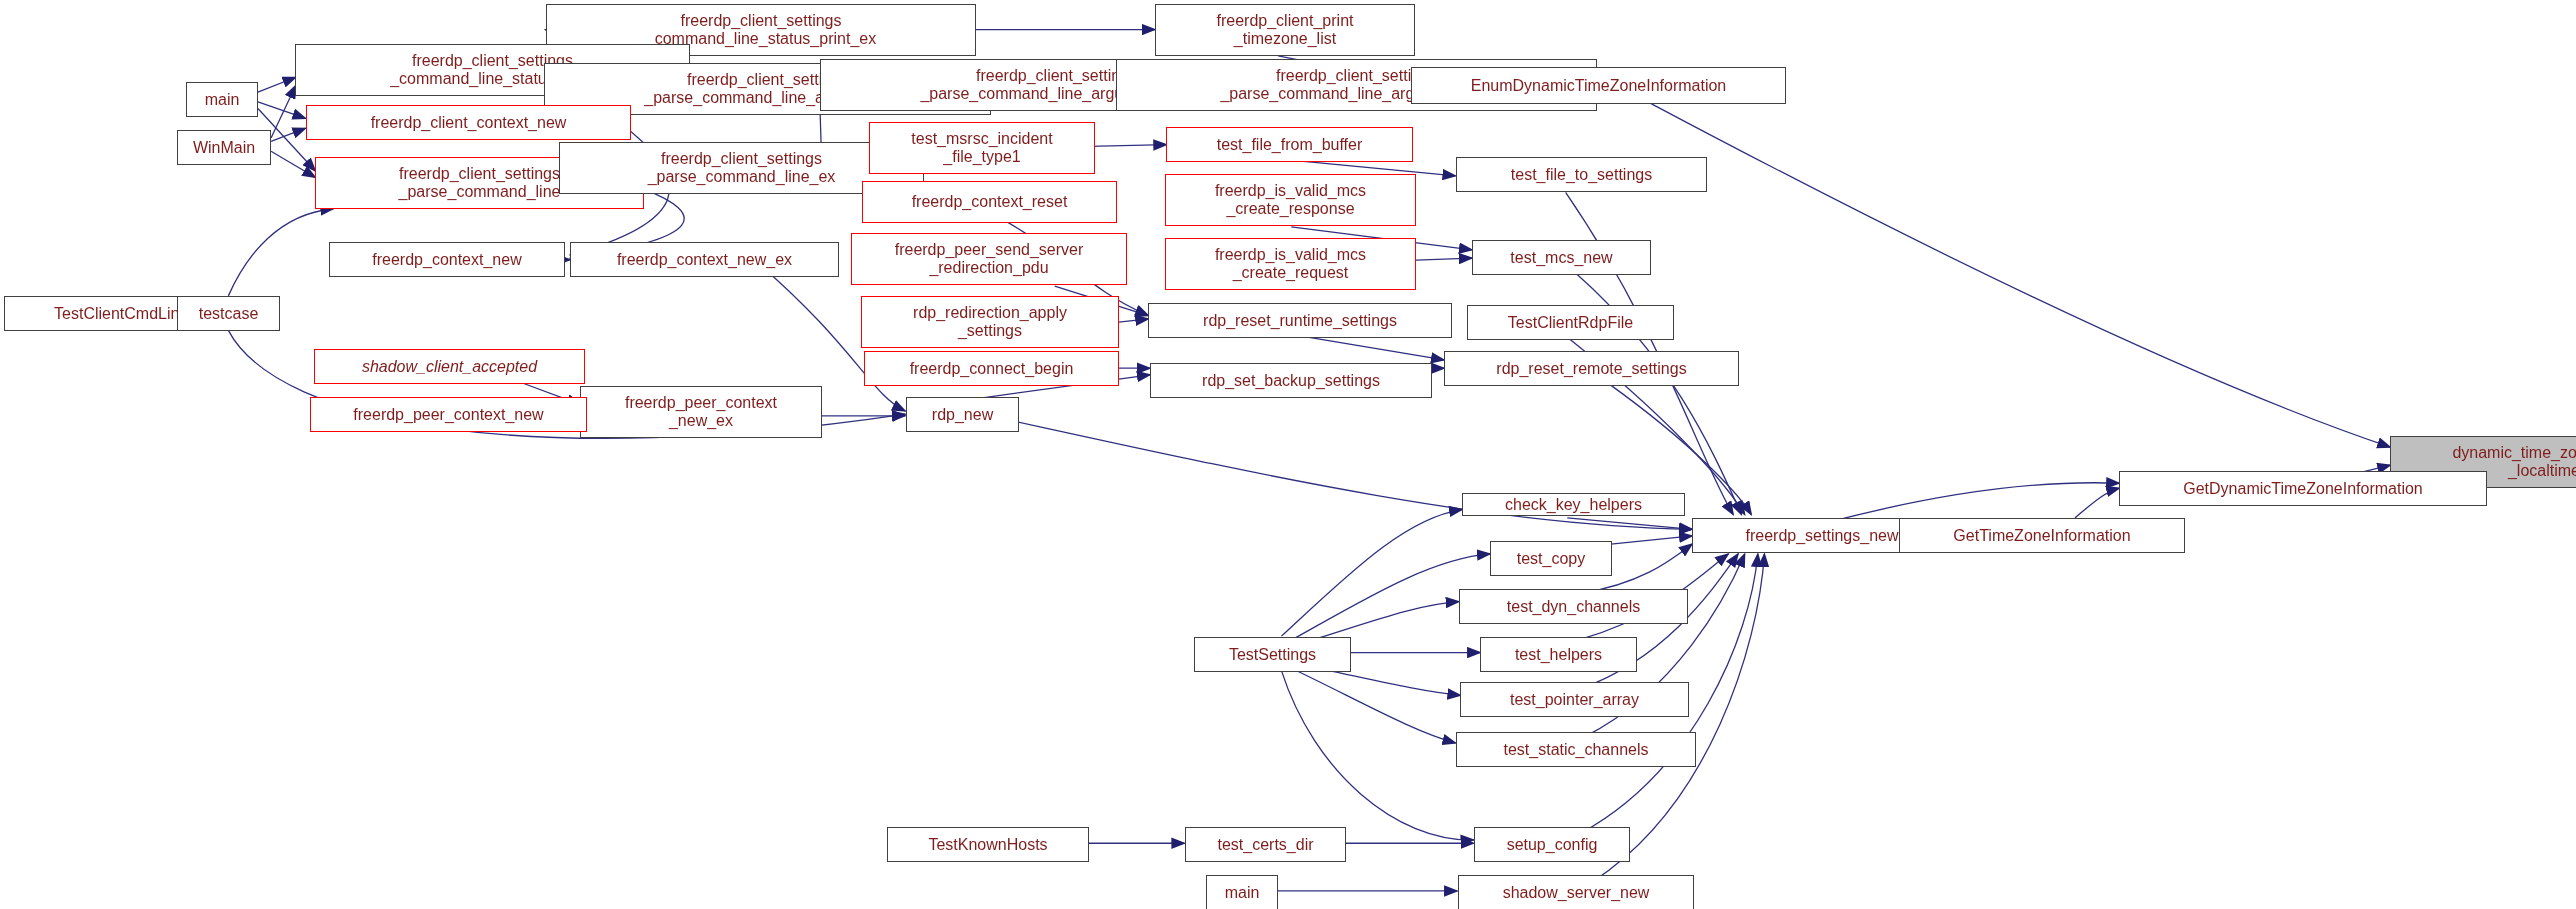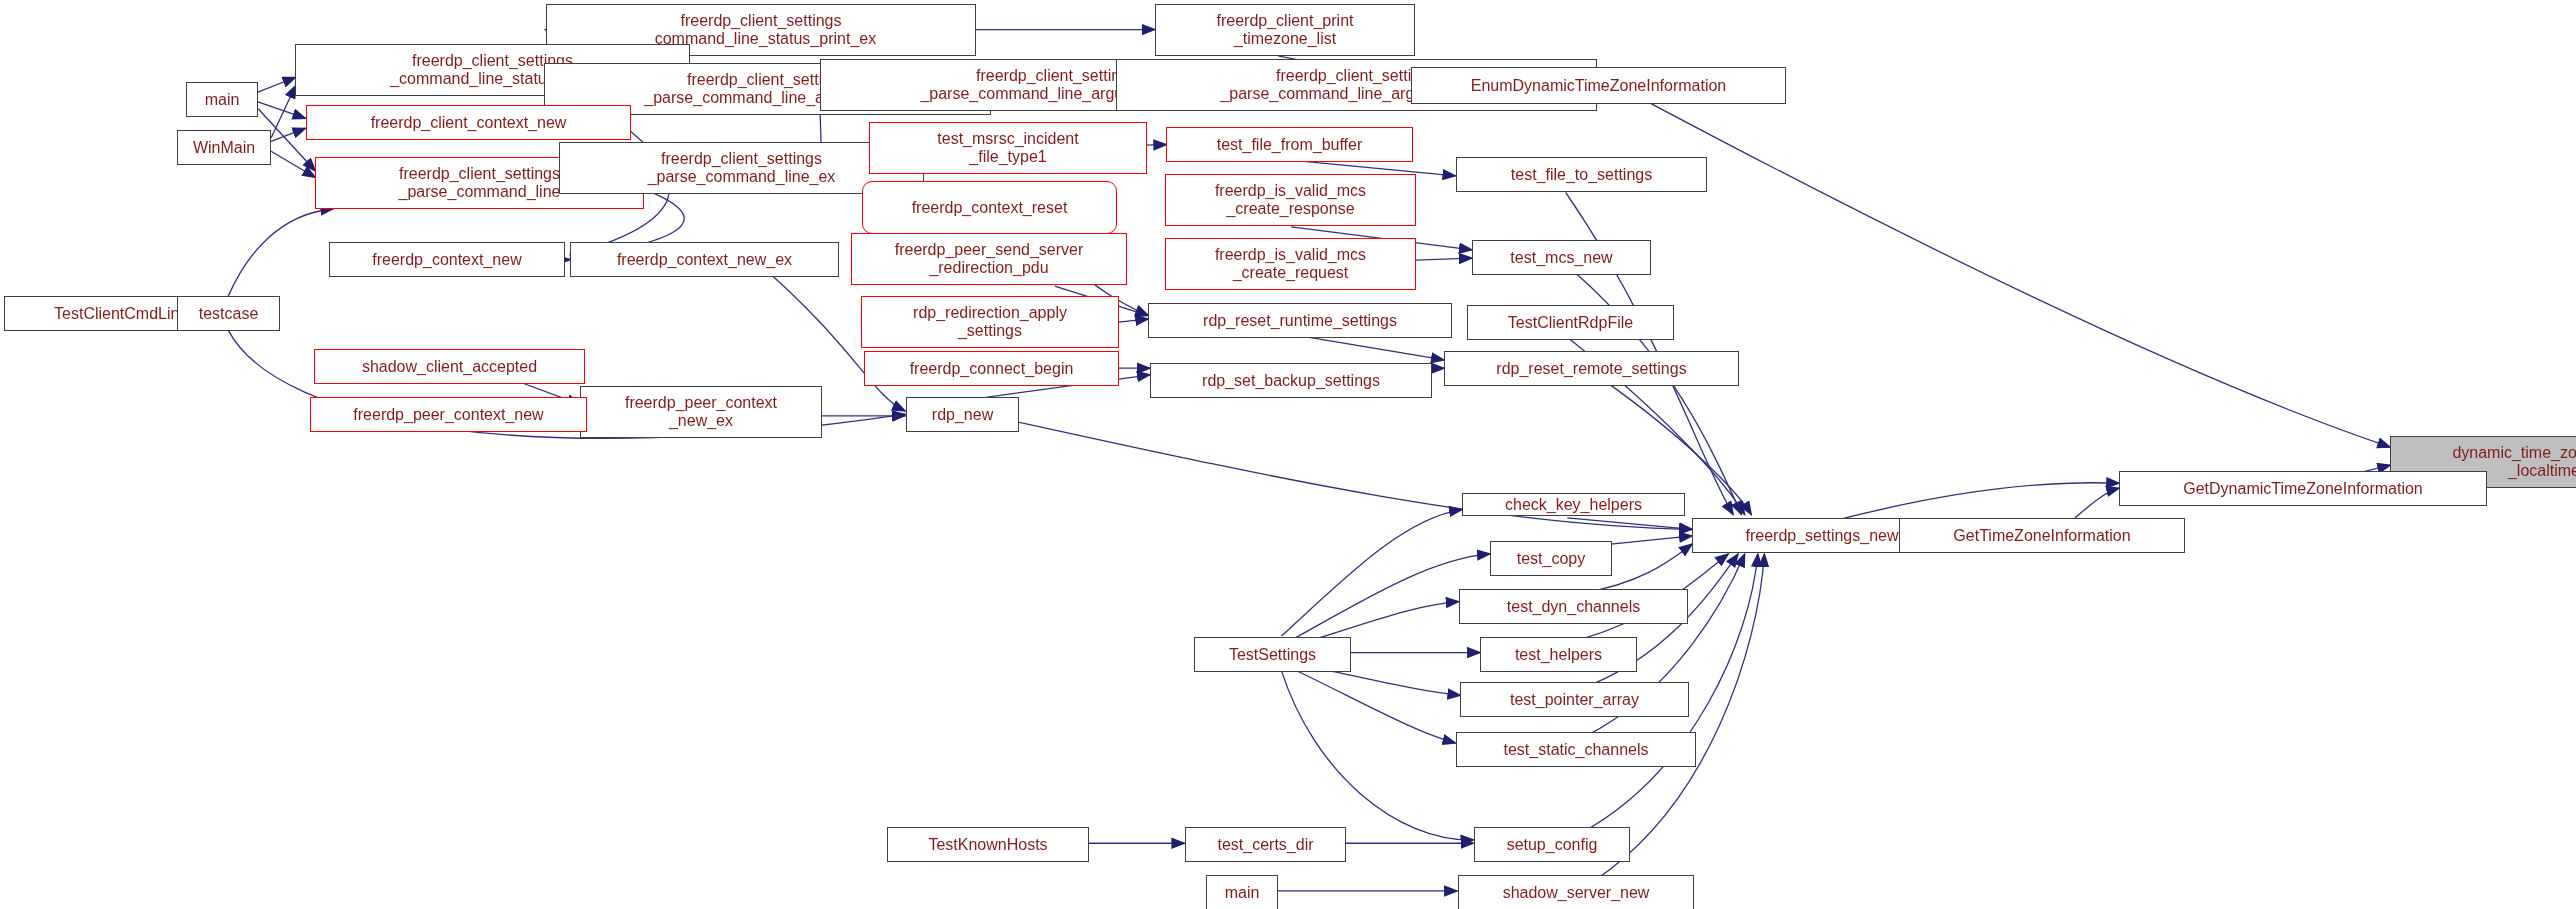--- a/index.html
+++ b/index.html
@@ -136,41 +136,41 @@
       <div class="node" style="left: 1155px; top: 3.7px; width: 260px; height: 52px;">freerdp_client_print
 _timezone_list</div>
       <div class="node" style="left: 1411px; top: 67px; width: 375px; height: 37px;">EnumDynamicTimeZoneInformation</div>
       <div class="node" style="left: 186px; top: 82px; width: 72px; height: 35px;">main</div>
       <div class="node" style="left: 177px; top: 130px; width: 94px; height: 35px;">WinMain</div>
       <div class="node red" style="left: 306px; top: 105px; width: 325px; height: 35px;">freerdp_client_context_new</div>
       <div class="node red" style="left: 315px; top: 157px; width: 329px; height: 52px;">freerdp_client_settings
 _parse_command_line</div>
       <div class="node" style="left: 559px; top: 142px; width: 365px; height: 52px;">freerdp_client_settings
 _parse_command_line_ex</div>
-      <div class="node red" style="left: 869px; top: 122px; width: 278px; height: 52px;">test_msrsc_incident
+      <div class="node red" style="left: 869px; top: 122px; width: 226px; height: 52px;">test_msrsc_incident
 _file_type1</div>
       <div class="node red" style="left: 1166px; top: 127px; width: 247px; height: 35px;">test_file_from_buffer</div>
       <div class="node" style="left: 1456px; top: 157px; width: 251px; height: 35px;">test_file_to_settings</div>
-      <div class="node red" style="left: 862px; top: 181px; width: 255px; height: 53px; border-radius: 10px;">freerdp_context_reset</div>
+      <div class="node red" style="left: 862px; top: 181px; width: 255px; height: 42px;">freerdp_context_reset</div>
       <div class="node red" style="left: 1165px; top: 174px; width: 251px; height: 52px;">freerdp_is_valid_mcs
 _create_response</div>
       <div class="node red" style="left: 851px; top: 233px; width: 276px; height: 52px; text-align: center;">freerdp_peer_send_server
 _redirection_pdu</div>
       <div class="node red" style="left: 1165px; top: 238px; width: 251px; height: 52px;">freerdp_is_valid_mcs
 _create_request</div>
       <div class="node" style="left: 1472px; top: 240px; width: 179px; height: 35px;">test_mcs_new</div>
       <div class="node" style="left: 329px; top: 242px; width: 236px; height: 35px;">freerdp_context_new</div>
       <div class="node" style="left: 570px; top: 242px; width: 269px; height: 35px;">freerdp_context_new_ex</div>
       <div class="node red" style="left: 861px; top: 296px; width: 258px; height: 52px;">rdp_redirection_apply
 _settings</div>
       <div class="node" style="left: 1148px; top: 303px; width: 304px; height: 35px;">rdp_reset_runtime_settings</div>
       <div class="node" style="left: 1467px; top: 305px; width: 207px; height: 35px;">TestClientRdpFile</div>
       <div class="node" style="left: 3.7px; top: 296px; width: 235px; height: 35px;">TestClientCmdLine</div>
       <div class="node" style="left: 177px; top: 296px; width: 103px; height: 35px;">testcase</div>
-      <div class="node red" style="left: 314px; top: 349px; width: 271px; height: 35px;">shadow_client_accepted</div>
+      <div class="node red" style="left: 314px; top: 349px; width: 271px; height: 35px; font-style: italic;">shadow_client_accepted</div>
       <div class="node red" style="left: 864px; top: 351px; width: 255px; height: 35px;">freerdp_connect_begin</div>
       <div class="node" style="left: 1150px; top: 351px; width: 282px; height: 35px; margin-top: 12px;">rdp_set_backup_settings</div>
       <div class="node" style="left: 1444px; top: 351px; width: 295px; height: 35px;">rdp_reset_remote_settings</div>
       <div class="node" style="left: 580px; top: 386px; width: 242px; height: 52px;">freerdp_peer_context
 _new_ex</div>
       <div class="node red" style="left: 310px; top: 397px; width: 277px; height: 35px;">freerdp_peer_context_new</div>
       <div class="node" style="left: 906px; top: 397px; width: 113px; height: 35px;">rdp_new</div>
       <div class="node current" style="left: 2390px; top: 436px; width: 308px; height: 52px;">dynamic_time_zone_from
 _localtime</div>
       <div class="node" style="left: 2119px; top: 471px; width: 368px; height: 35px;">GetDynamicTimeZoneInformation</div>

